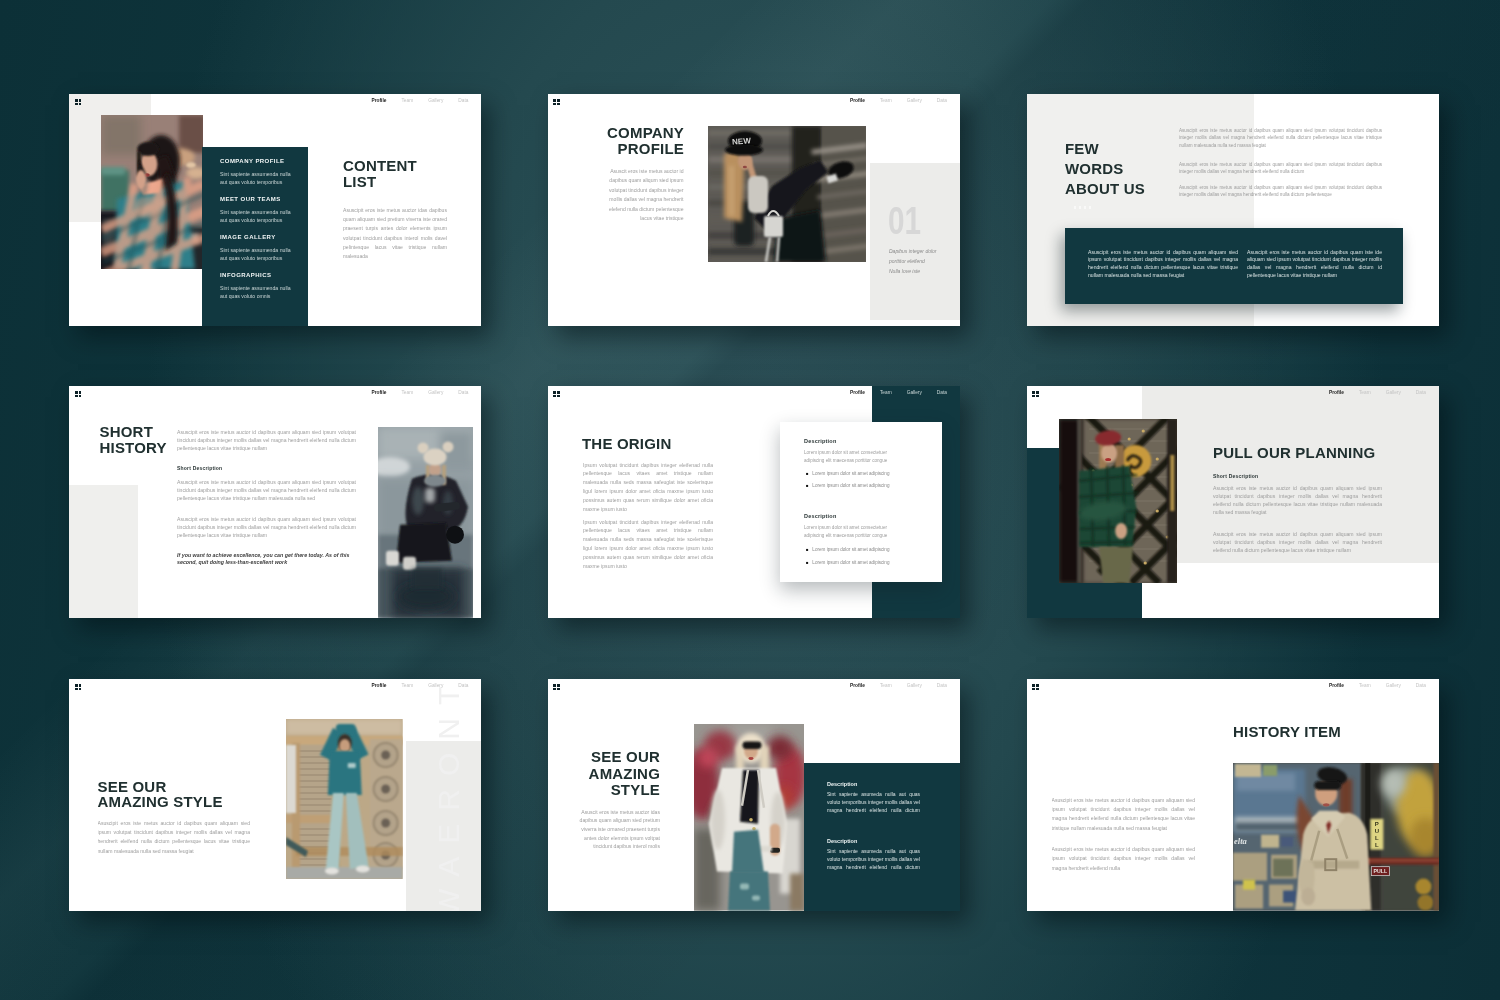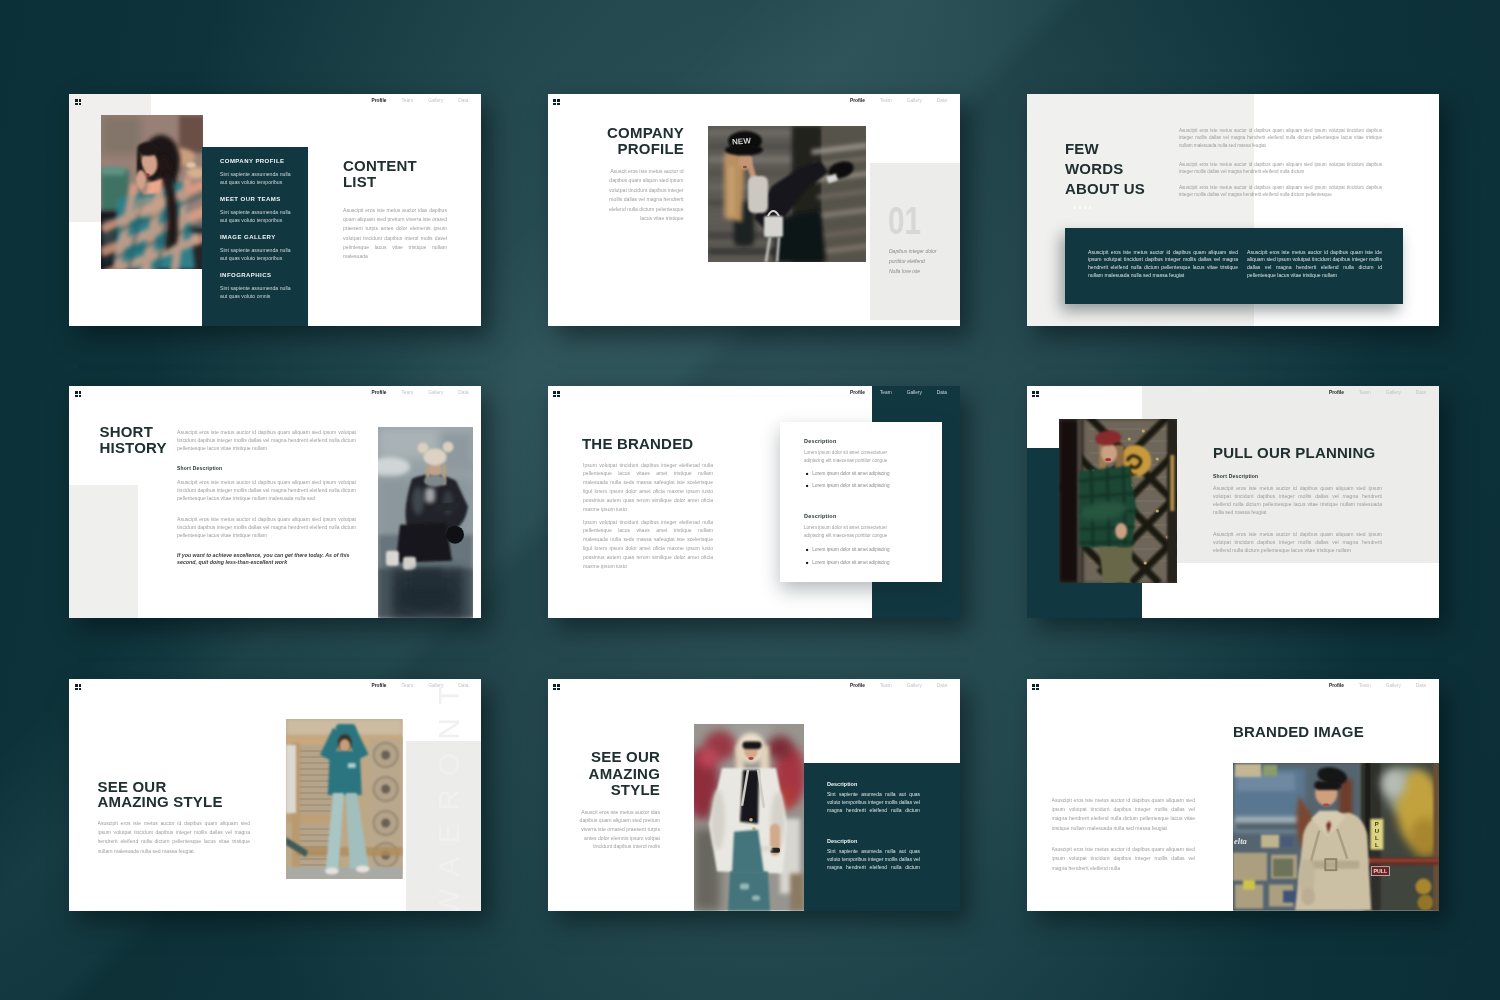--- a/index.html
+++ b/index.html
@@ -217,21 +217,21 @@
       <i></i>
       <i></i>
       <i></i>
       <i></i>
     </div>
  <div class="nav" style="right:12.5px"><b>Profile</b><span>Team</span><span>Gallery</span><span>Data</span></div>
 </div>
 
 <div class="s" style="left:547.5px;top:385.5px">
  <div class="a" style="left:324px;top:0;width:88px;height:232px;background:#113840"></div>
- <div class="h" style="left:34.5px;top:50.5px">THE BRANDED</div>
+ <div class="h" style="left:34.5px;top:50.5px">THE ORIGIN</div>
  <div class="p" style="left:35.5px;top:75px;width:130px;height:54px;line-height:8.95px">Ipsum volutpat tincidunt dapibus integer eleifenad nulla pellentesque lacus vitaes amet tristique nullam malesuada nulla seds massa safeuglat iste scelerisque ligul lorem ipsum dolor amet oficia maxme ipsum iusto possimus autem quas rerum similique dolor amet oficia maxme ipsum iusto</div>
  <div class="p" style="left:35.5px;top:132px;width:130px;height:54px;line-height:8.95px">Ipsum volutpat tincidunt dapibus integer eleifenad nulla pellentesque lacus vitaes amet tristique nullam malesuada nulla seds massa safeuglat iste scelerisque ligul lorem ipsum dolor amet oficia maxme ipsum iusto possimus autem quas rerum similique dolor amet oficia maxme ipsum iusto</div>
  <div class="a" style="left:232.5px;top:36.5px;width:162px;height:160px;background:#fff;box-shadow:0 8px 18px rgba(15,30,35,.3)">
   <div class="sd" style="left:24px;top:15.5px;font-size:5.5px">Description</div>
   <div class="p" style="left:24px;top:26.8px;width:93px;height:17px;line-height:8.2px;font-size:4.6px;text-align:left">Lorem ipsum dolor sit amet consectetuer adipiscing elit maecenas porttitor congue amet consectetuer</div>
   <div class="a" style="left:26px;top:48.8px;font-size:4.6px;color:#8a8a8a"><span style="color:#111;font-size:4.2px">■</span>&nbsp;&nbsp;&nbsp;Lorem ipsum dolor sit amet adipiscing</div>
   <div class="a" style="left:26px;top:61.4px;font-size:4.6px;color:#8a8a8a"><span style="color:#111;font-size:4.2px">■</span>&nbsp;&nbsp;&nbsp;Lorem ipsum dolor sit amet adipiscing</div>
   <div class="sd" style="left:24px;top:90.5px;font-size:5.5px">Description</div>
   <div class="p" style="left:24px;top:101.8px;width:93px;height:17px;line-height:8.2px;font-size:4.6px;text-align:left">Lorem ipsum dolor sit amet consectetuer adipiscing elit maecenas porttitor congue amet consectetuer</div>
   <div class="a" style="left:26px;top:125.1px;font-size:4.6px;color:#8a8a8a"><span style="color:#111;font-size:4.2px">■</span>&nbsp;&nbsp;&nbsp;Lorem ipsum dolor sit amet adipiscing</div>
@@ -446,21 +446,21 @@
  <div class="logo">
       <i></i>
       <i></i>
       <i></i>
       <i></i>
     </div>
  <div class="nav" style="right:12.5px"><b>Profile</b><span>Team</span><span>Gallery</span><span>Data</span></div>
 </div>
 
 <div class="s" style="left:1026.5px;top:678.5px">
- <div class="h" style="left:206.5px;top:45.5px">BRANDED IMAGE</div>
+ <div class="h" style="left:206.5px;top:45.5px">HISTORY ITEM</div>
  <div class="p" style="left:25px;top:117px;width:143.5px;height:38px;line-height:9.4px">Asuscipit eros iste metus auctor id dapibus quam aliquam sied ipsum volutpat tincidunt dapibus integer mollis dallas vel magna hendrerit eleifend nulla dictum pellentesque lacus vitae tristique nullam malesuada nulla sed massa feugiat</div>
  <div class="p" style="left:25px;top:166.5px;width:143.5px;height:29px;line-height:9.4px">Asuscipit eros iste metus auctor id dapibus quam aliquam sied ipsum volutpat tincidunt dapibus integer mollis dallas vel magna hendrerit eleifend nulla</div>
  <svg style="left:206px;top:84.5px" width="206.5" height="147.5" viewBox="0 0 206 148" preserveAspectRatio="none">
   <rect width="206" height="148" fill="#474741"></rect>
   <rect x="0" y="0" width="128" height="148" fill="#55656f" filter="url(#b1)"></rect>
   <rect x="0" y="6" width="72" height="64" fill="#5a7791" filter="url(#b2)"></rect>
   <rect x="4" y="10" width="58" height="18" fill="#6f89a2" filter="url(#b2)"></rect>
   <rect x="2" y="54" width="68" height="14" fill="#a8b4ba" filter="url(#b2)"></rect>
   <rect x="2" y="60" width="68" height="8" fill="#4e5f6a" filter="url(#b2)"></rect>
   <rect x="2" y="1" width="26" height="13" fill="#c3b793" filter="url(#b1)"></rect>

